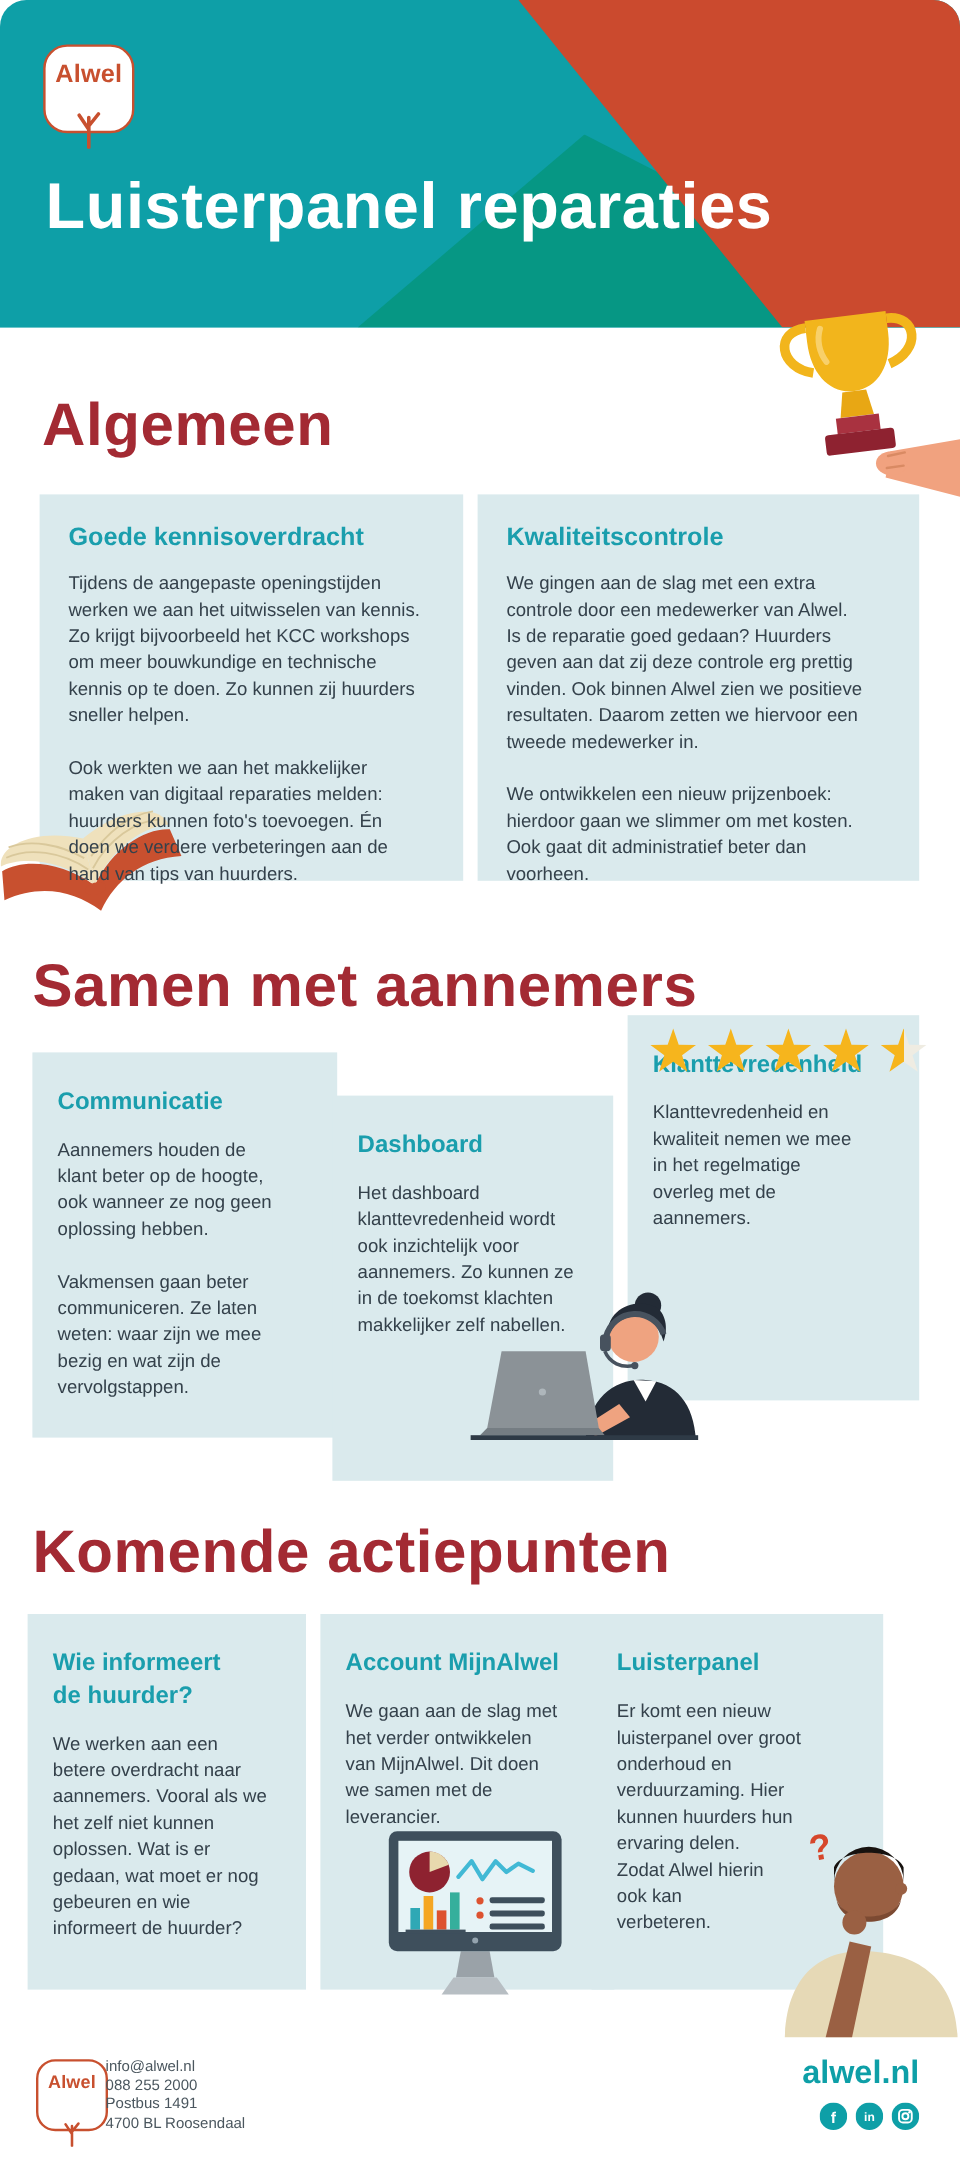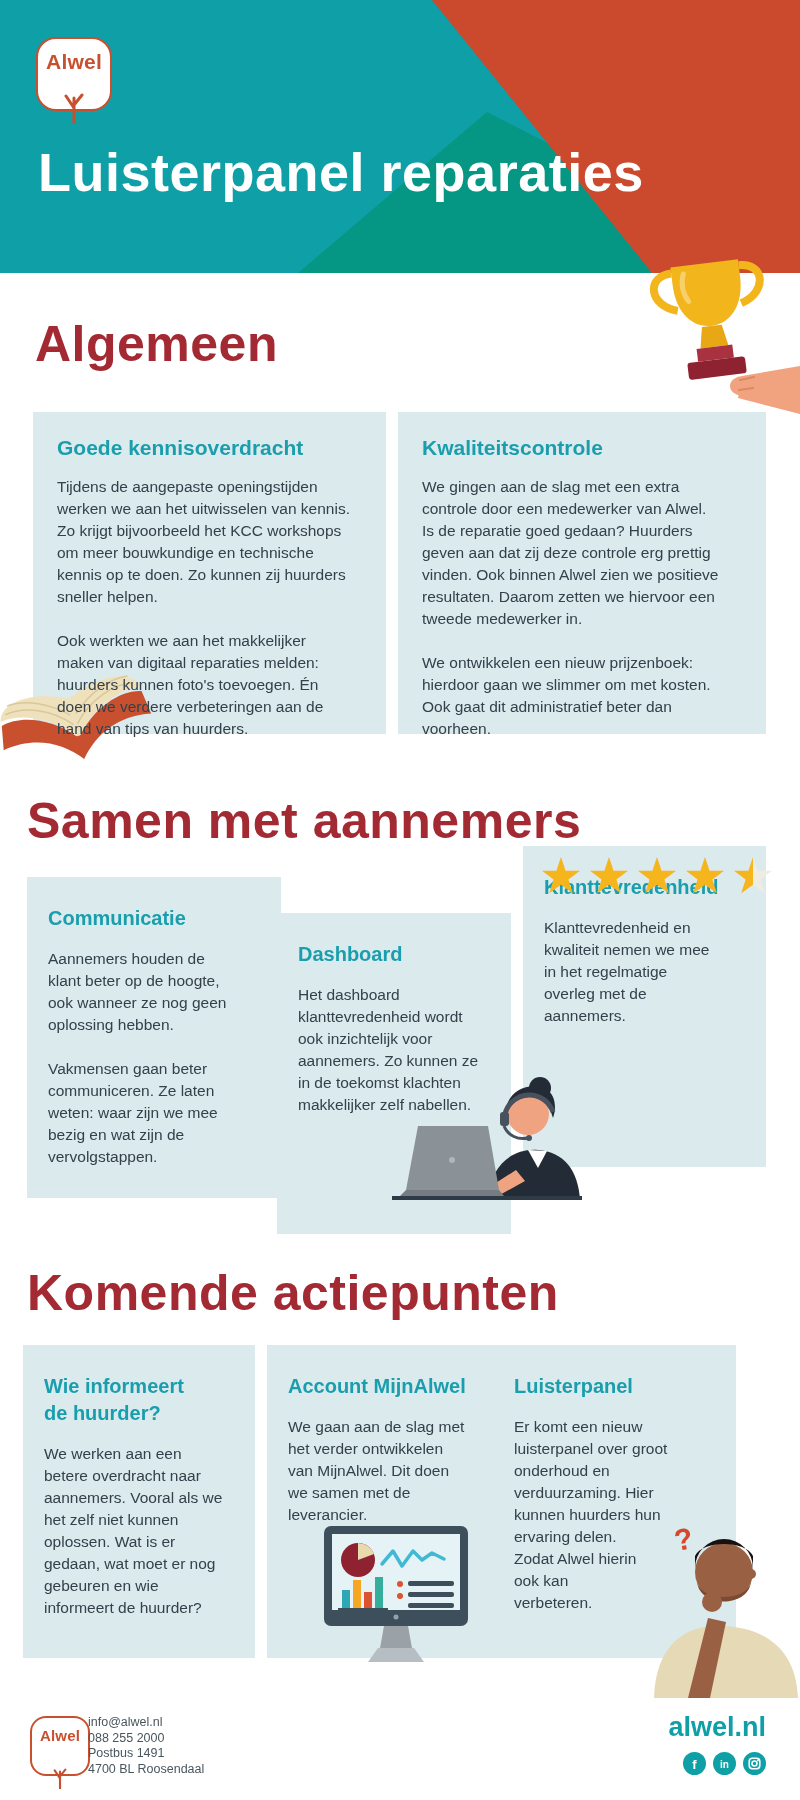--- a/index.html
+++ b/index.html
@@ -1,18 +1,18 @@
 <!DOCTYPE html>
 <html><head>
 <meta charset="utf-8">
 <style>
   html,body { margin:0; padding:0; background:#ffffff; }
   .page {
     position:relative; width:800px; height:1800px; background:#ffffff;
-    font-family:"Liberation Sans", sans-serif; overflow:hidden;
+    font-family:"Liberation Sans", sans-serif; overflow:hidden;border-radius:22px;
   }
   
   .hdr { position:absolute; left:0; top:0; width:800px; height:273px; background:#0E9FA7; }
   .tri { position:absolute; left:0; top:0; width:800px; height:273px; }
   .tri-green { background:#069784; clip-path:polygon(487px 112px, 298px 273px, 800px 273px); }
   .tri-red   { background:#CB4A2E; clip-path:polygon(432px 0, 800px 0, 800px 273px, 652px 273px); }
   .logo {
     position:absolute; background:#fff; border:2.5px solid #C8502F; border-radius:20px;
     display:flex; flex-direction:column; align-items:center; overflow:visible;
   }
@@ -21,21 +21,21 @@
   .twig { position:absolute; left:50%; transform:translateX(-50%); bottom:-15px; }
   .title {
     position:absolute; left:38px; top:141px; margin:0; color:#ffffff;
     font-size:54px; font-weight:bold; letter-spacing:.5px; white-space:nowrap;
   }
   
   .sec-h {
     position:absolute; margin:0; color:#A32A33; font-weight:bold;
     font-size:50px; line-height:56px; letter-spacing:.5px; white-space:nowrap;
   }
-  #h2-algemeen    { left:35px; top:316px;text-align:right; }
+  #h2-algemeen    { left:35px; top:326px;text-align:right; }
   #h2-samen       { left:27px; top:793px; }
   #h2-actiepunten { left:27px; top:1265px; }
   
   .card { position:absolute; background:#DAEAED; box-sizing:border-box; padding:22px 24px; }
   .card h3 {
     position:relative; z-index:3; margin:0 0 14px; color:#1A9EAD; font-weight:bold;
     font-size:21px; line-height:28px; white-space:pre-line;
   }
   .card p {
     position:relative; z-index:3; margin:0; color:#34414B; font-size:15.5px;

